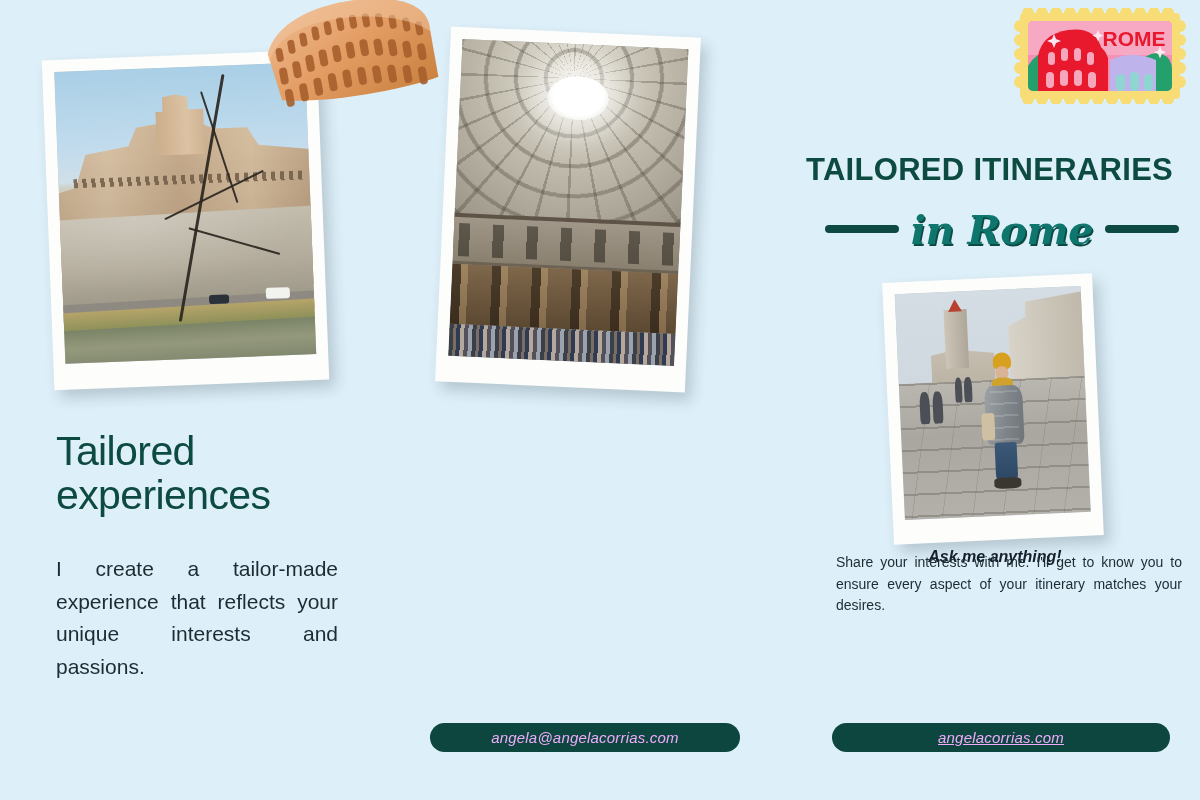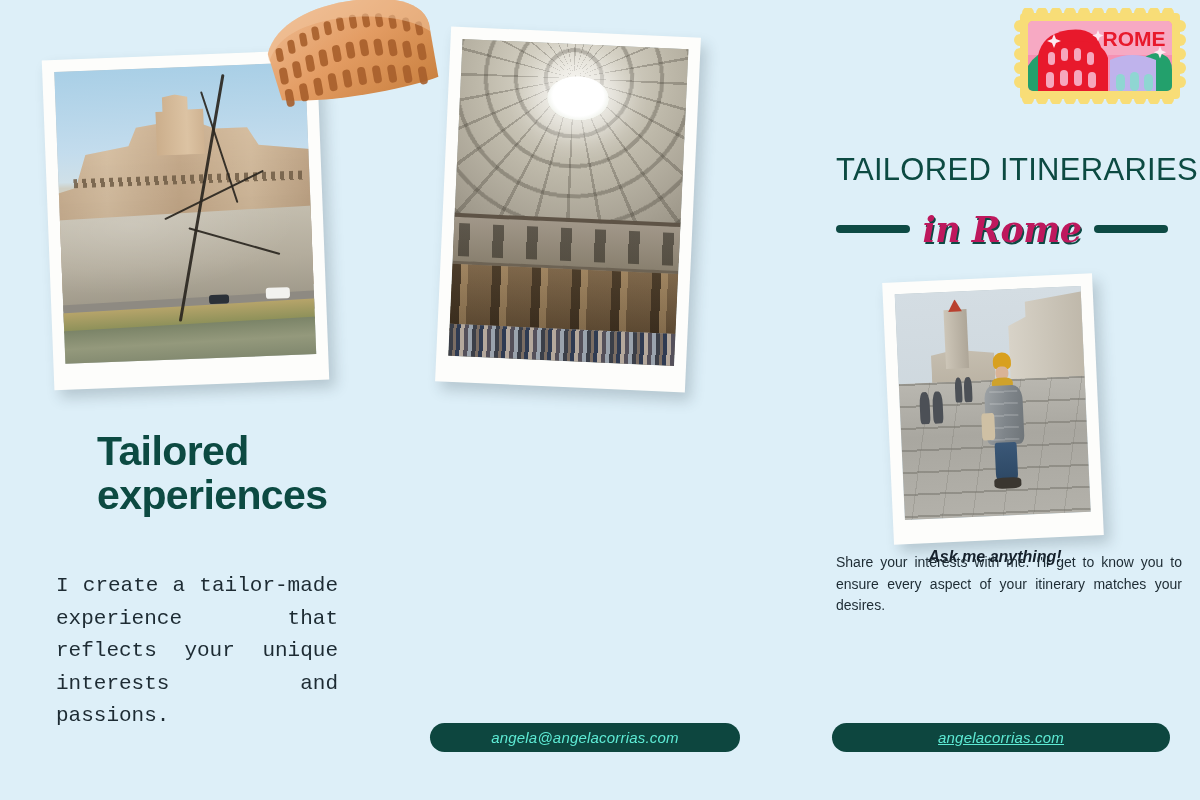--- a/index.html
+++ b/index.html
@@ -233,66 +233,65 @@
   
   #rome-stamp {
     position: absolute; right: 14px; top: 8px;
     width: 172px; height: 96px;
   }
 
   
   .col-heading {
     position: absolute;
     color: #0c4a42;
-    font-weight: bold;
+    font-weight: normal;
     font-size: 41px;
     line-height: 1.07;
     letter-spacing: -0.6px;
-    margin-left: 41px;
   }
   #heading-col1 { left: 56px; top: 430px; width: 310px; }
   #heading-col2 { left: 428px; top: 430px; width: 330px; }
 
   .col-body {
     position: absolute;
     color: #1d2b33;
     font-size: 21px;
     line-height: 1.55;
     text-align: justify;
   }
-  #body-col1 { left: 56px; top: 570px; width: 282px; font-family: Liberation Mono, monospace; }
+  #body-col1 { left: 56px; top: 553px; width: 282px; }
   #body-col2 { left: 428px; top: 505px; width: 316px; }
 
   
   #title-main {
     position: absolute;
     left: 806px; top: 152px;
     width: 392px;
     color: #0c4a42;
-    font-weight: normal;
+    font-weight: bold;
     font-size: 31px;
     letter-spacing: 0.3px;
-    text-align: right;
+    text-align: left;
     white-space: nowrap;
   }
   #title-sub-row {
     position: absolute;
     left: 812px; top: 198px;
     width: 380px; height: 62px;
     display: flex; align-items: center; justify-content: center; gap: 12px;
   }
   .title-dash {
     width: 74px; height: 8px; border-radius: 5px; background: #0d4a44; flex: 0 0 auto;
   }
   #title-script {
     font-family: "DejaVu Serif", serif;
     font-style: italic;
     font-weight: bold;
-    font-size: 35px;
-    color: #be185d;
+    font-size: 40px;
+    color: #0f766e;
     letter-spacing: -0.5px;
     text-shadow: 1.5px 1.5px 0 #0d4a44;
     white-space: nowrap;
   }
 
   #ask-me {
     position: absolute;
     left: 860px; top: 548px; width: 270px;
     text-align: center;
     font-size: 16px;
@@ -308,21 +307,21 @@
     line-height: 1.55;
     text-align: justify;
   }
 
   
   .pill {
     position: absolute;
     height: 29px;
     border-radius: 16px;
     background: #0d463f;
-    color: #5eead4;
+    color: #f0abfc;
     font-size: 15px;
     font-style: italic;
     display: flex; align-items: center; justify-content: center;
     letter-spacing: 0.2px;
     cursor: pointer;
   }
   #pill-email { left: 430px; top: 723px; width: 310px; }
   #pill-site  { left: 832px; top: 723px; width: 338px; text-decoration: underline; }
 </style>
 </head>

